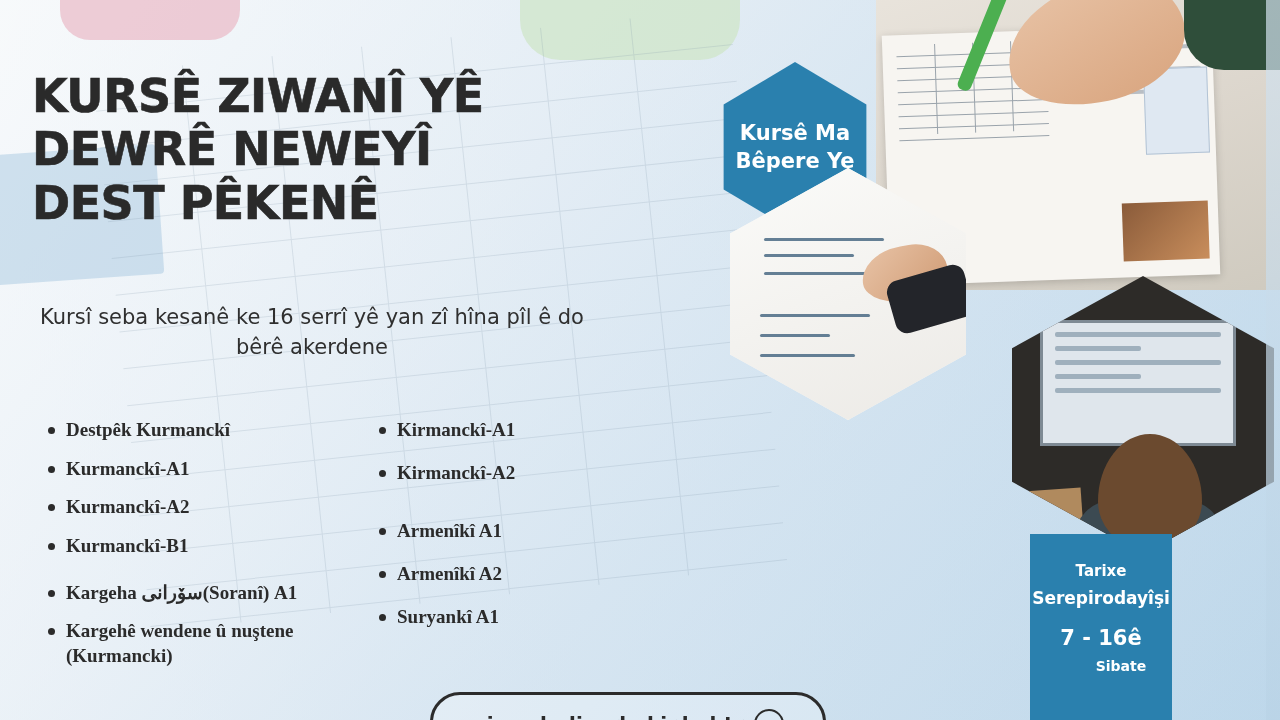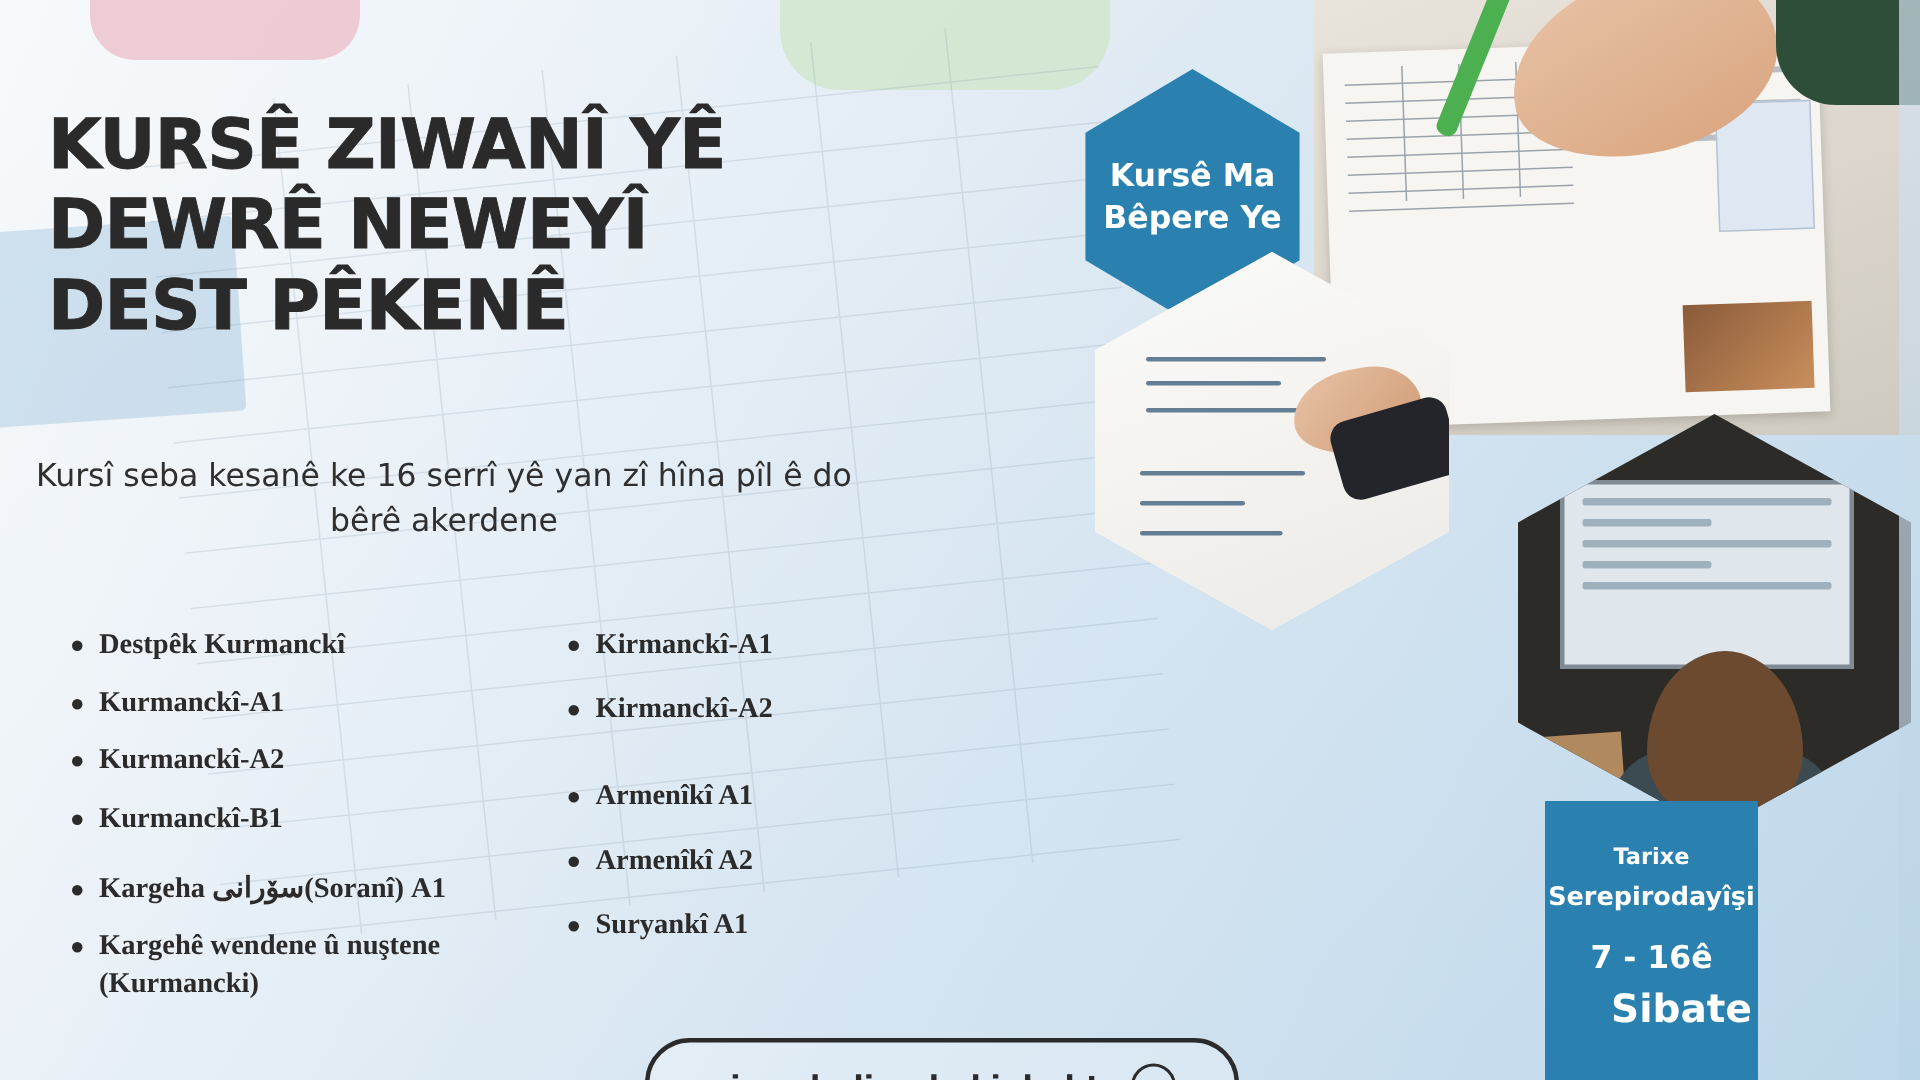--- a/index.html
+++ b/index.html
@@ -91,21 +91,21 @@
     font-size: 46px;
     line-height: 1.16;
     letter-spacing: -0.5px;
     text-transform: uppercase;
     -webkit-text-stroke: 0.6px #2a2a2a;
   }
   .headline .line { display: block; white-space: nowrap; }
 
   .subhead {
     position: absolute;
-    left: 16px;
+    left: 32px;
     top: 302px;
     width: 560px;
     text-align: center;
     font-size: 21px;
     line-height: 1.45;
     color: #2f2f2f;
     font-family: "DejaVu Sans", sans-serif;
     font-weight: 500;
   }
 
@@ -173,21 +173,21 @@
     height: 26px;
     border: 2.5px solid #2b2b2b;
     border-radius: 50%;
     display: inline-block;
   }
 
   
   .hex-badge {
     position: absolute;
     left: 712px;
-    top: 46px;
+    top: 62px;
     width: 166px;
     height: 170px;
     background: #2a80ae;
     clip-path: polygon(50% 0%, 93% 25%, 93% 75%, 50% 100%, 7% 75%, 7% 25%);
     display: flex;
     align-items: center;
     justify-content: center;
     text-align: center;
     color: #ffffff;
     font-family: "DejaVu Sans", sans-serif;
@@ -393,21 +393,21 @@
     color: #ffffff;
     text-align: center;
     padding-top: 28px;
     box-sizing: border-box;
     font-family: "DejaVu Sans", sans-serif;
     font-weight: 800;
   }
   .date-card .d1 { font-size: 15px; margin-bottom: 8px; }
   .date-card .d2 { font-size: 17px; margin-bottom: 18px; }
   .date-card .d3 { font-size: 21px; margin-bottom: 8px; }
-  .date-card .d4 { font-size: 26px; padding-left: 40px; }
+  .date-card .d4 { font-size: 14px; padding-left: 40px; }
 
   .edge-right {
     position: absolute;
     right: 0;
     top: 0;
     width: 14px;
     height: 720px;
     background: linear-gradient(180deg, #d3e2ee, #b9d3e6);
     opacity: 0.7;
   }

